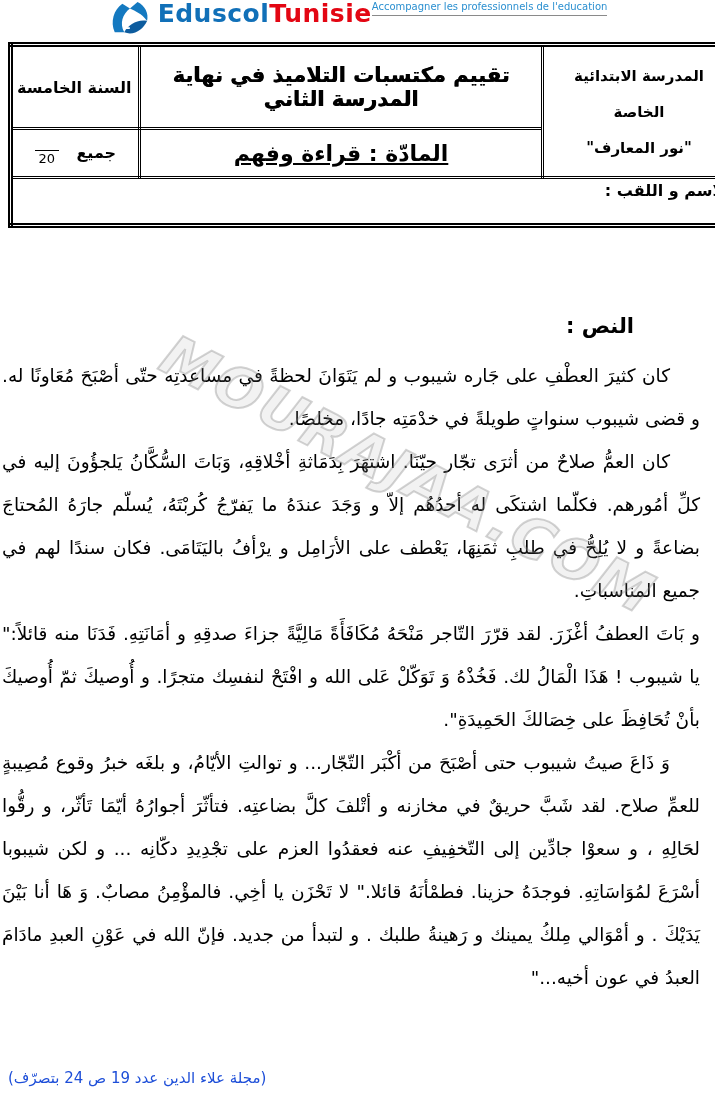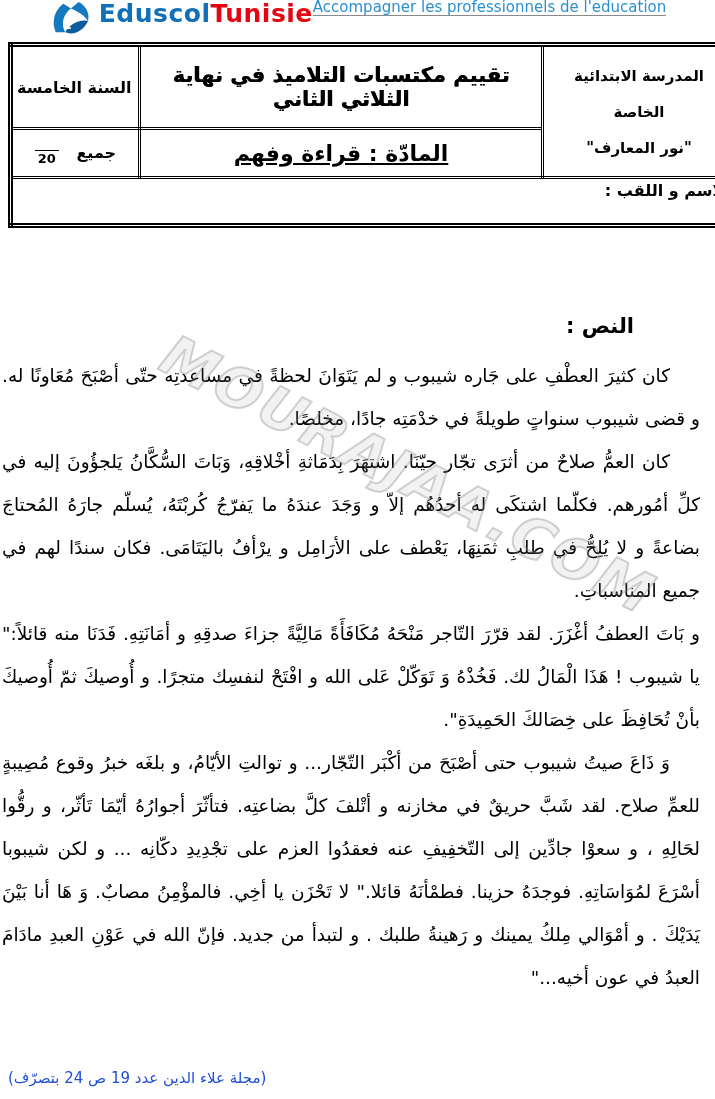--- a/index.html
+++ b/index.html
@@ -7,34 +7,34 @@
     position:relative; width:715px; height:1099px; background:#fff;
     font-family:"DejaVu Sans", sans-serif; color:#000; overflow:hidden;
   }
   
   .logo-row { display:flex; justify-content:center; align-items:flex-start; gap:8px; padding-top:1px; height:41px; }
   .book-icon { width:42px; height:38px; flex:0 0 auto; }
   .logo-texts { display:flex; flex-direction:row; align-items:flex-start; }
   .brand { font-size:25px; font-weight:bold; line-height:26px; letter-spacing:0.5px; }
   .brand .blue { color:#1170b8; }
   .brand .red  { color:#e30613; }
-  .tagline { font-size:15px; color:#2a8fd0; line-height:12px; border-bottom:1px solid #8a8a8a; padding-bottom:2px; width:100%; }
+  .tagline { font-size:10px; color:#2a8fd0; line-height:12px; border-bottom:1px solid #8a8a8a; padding-bottom:2px; width:100%; }
   
   table.info-table { width:699px; margin:0 8px; border-collapse:collapse; direction:rtl; table-layout:fixed; }
   table.info-table { border:5px double #000; }
   table.info-table td { border:3px double #000; padding:2px 4px; }
   td.school-cell { width:182px; text-align:center; font-weight:bold; font-size:15px; line-height:36px; }
   td.title-cell  { width:392px; text-align:center; vertical-align:middle; }
   .exam-title { font-weight:bold; font-size:21px; text-shadow:0.6px 0 #000; }
   td.year-cell { width:117px; text-align:left; font-weight:bold; font-size:16px; height:76px; }
   td.subject-cell { text-align:center; font-weight:bold; font-size:22px; height:42px;text-decoration:underline; }
   td.score-cell { text-align:center; font-weight:bold; font-size:16px; }
   .score-frac { display:inline-block; vertical-align:middle; margin-right:12px; text-align:center; }
   .score-frac .num { display:block; width:24px; height:9px; border-bottom:1.6px solid #000; }
-  .score-frac .den { display:block; font-size:13px; font-weight:bold; line-height:15px; }
+  .score-frac .den { display:block; font-size:13px; font-weight:normal; line-height:15px; }
   td.name-cell { text-align:right; font-weight:bold; font-size:16px; height:40px; vertical-align:top; padding-top:4px; }
   
   main.text-body { direction:rtl; padding:0 15px 0 2px; margin-top:86px; position:relative; z-index:1; }
   .section-title { font-size:21px; font-weight:bold; margin:0 66px 16px 0; }
   p.body-par { font-size:18.5px; line-height:43px; text-align:justify; margin:0; }
   p.ind { text-indent:30px; }
   
   .watermark {
     position:absolute; top:322px; left:180px; z-index:2; pointer-events:none;
     font-size:56px; font-weight:bold; font-style:italic; letter-spacing:3px;
@@ -70,21 +70,21 @@
   </header>
 
   <table class="info-table">
     <tbody>
         <tr>
       <td class="school-cell" rowspan="2">
         <span>المدرسة الابتدائية الخاصة</span><br>
         <span>"نور المعارف"</span>
       </td>
       <td class="title-cell">
-        <span class="exam-title">تقييم مكتسبات التلاميذ في نهاية الثلاثي الثاني</span>
+        <span class="exam-title">تقييم مكتسبات التلاميذ في نهاية المدرسة الثاني</span>
       </td>
       <td class="year-cell">
         <span>السنة الخامسة</span>
       </td>
     </tr>
     <tr>
       <td class="subject-cell">
         <span>المادّة : قراءة وفهم</span>
       </td>
       <td class="score-cell">

